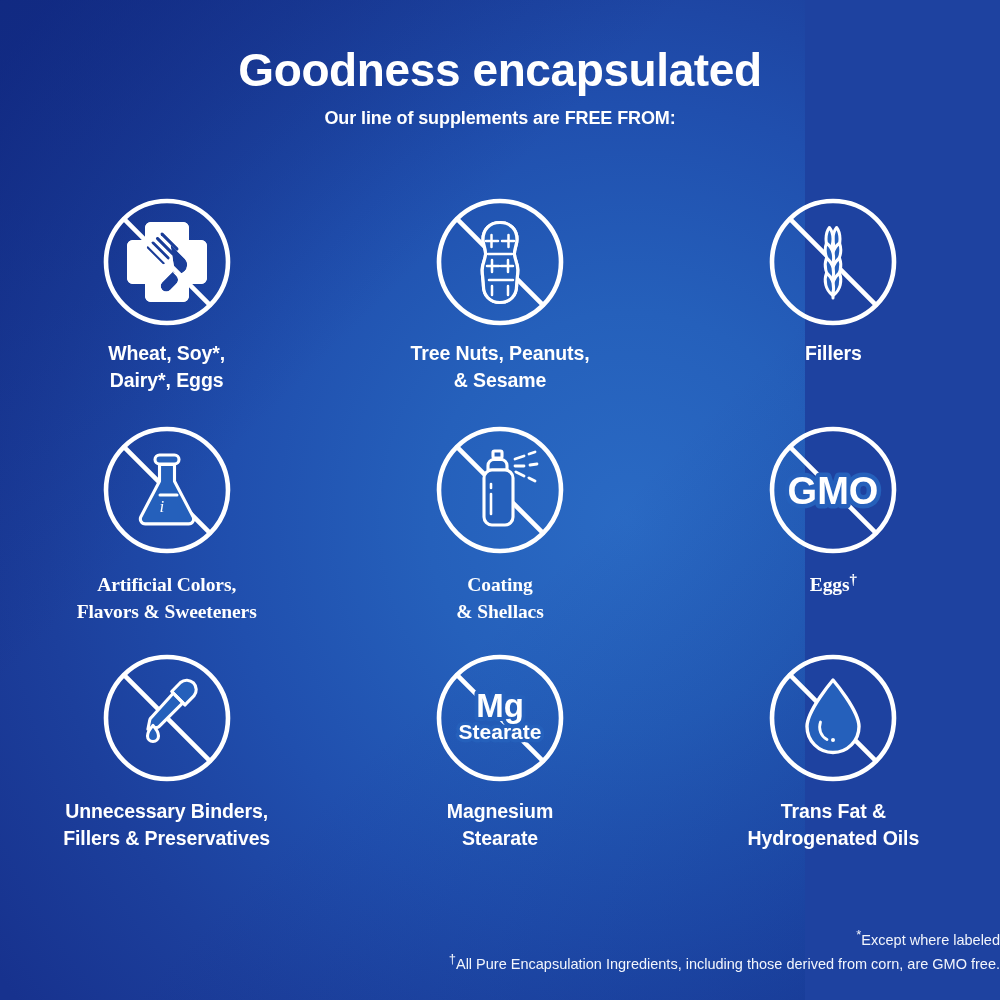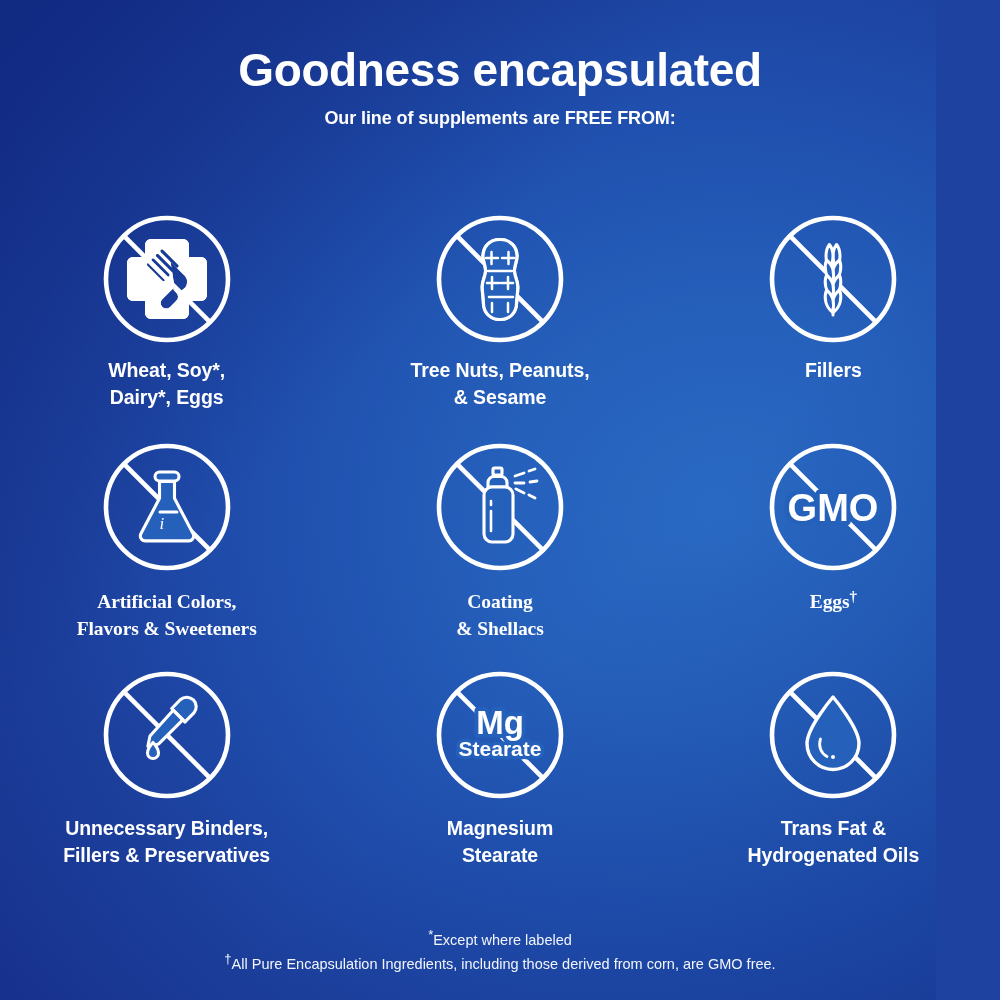--- a/index.html
+++ b/index.html
@@ -14,34 +14,34 @@
   #bg {
     position:absolute; inset:0;
     background:
       radial-gradient(ellipse 95% 80% at 78% 52%, #2a6ac4 0%, #2560bb 26%, #204fae 52%, #1c3f9c 76%, #17328e 100%);
   }
   #bg::after{
     content:"";
     position:absolute; inset:0;
     background:linear-gradient(135deg, rgba(12,35,120,.55) 0%, rgba(12,35,120,0) 38%, rgba(12,35,120,0) 62%, rgba(14,40,128,.30) 100%);
   }
-  #page { position:relative; width:936px; height:1000px; }
+  #page { position:relative; width:805px; height:1000px; }
 
   .header { position:absolute; top:44px; left:0; width:1000px; text-align:center; }
   .title {
     font-size:46px; font-weight:700; color:#ffffff;
     letter-spacing:-0.4px; line-height:1.16;
   }
   .subtitle {
     font-size:18px; font-weight:600; color:#ffffff;
     margin-top:11px; letter-spacing:-0.1px;
   }
 
   .grid {
-    position:absolute; top:215px; left:0; width:1000px;
+    position:absolute; top:198px; left:0; width:1000px;
     display:grid;
     grid-template-columns:repeat(3, 1fr);
     grid-template-rows:repeat(3, 228px);
     column-gap:0; row-gap:0;
   }
   .cell {
     display:flex; flex-direction:column; align-items:center;
   }
   .badge {
     position:relative;
@@ -54,21 +54,21 @@
     font-size:19.5px; font-weight:600; color:#ffffff;
     text-align:center; line-height:1.36; letter-spacing:-0.1px;
     white-space:pre-line;
   }
   .label .dag { font-size:15px; vertical-align:super; line-height:0; }
 
   .r2 .label { margin-top:18px;font-family:Liberation Serif, serif; }
   .r3 .label { margin-top:16px; }
 
   .footnotes {
-    position:absolute; left:0; bottom:24px; width:1000px; text-align:center;
+    position:absolute; left:0; bottom:24px; width:1000px; text-align:right;
   }
   .fn { font-size:14.5px; font-weight:500; color:#f2f5fc; line-height:1.62; }
   .fn .mk { font-size:13px; vertical-align:super; line-height:0; }
 </style>
 </head>
 <body>
 
 <div id="page">
   <div id="bg"></div>
 

